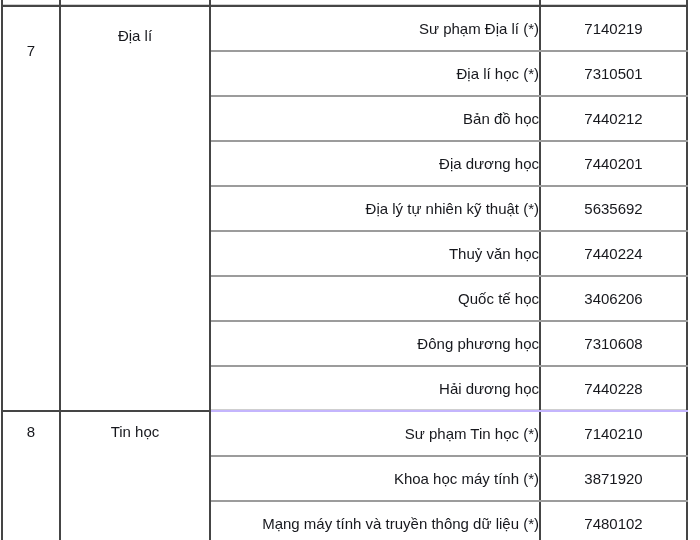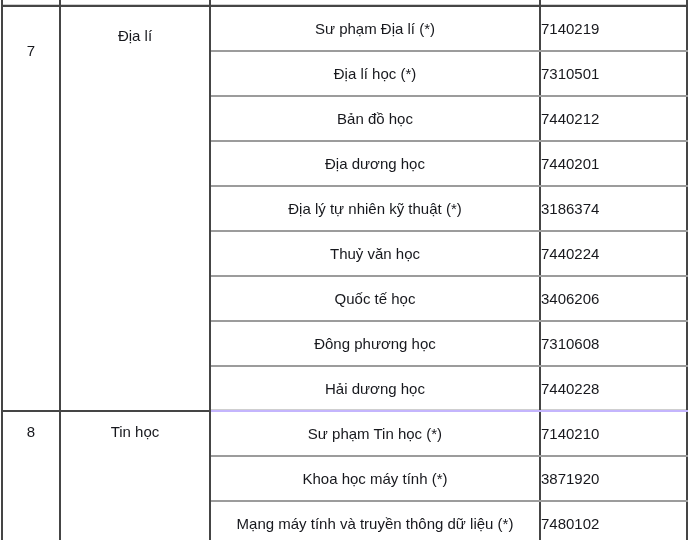--- a/index.html
+++ b/index.html
@@ -26,22 +26,22 @@
   tr.partial td{height:7px;border-bottom:2px solid #454545;
     box-shadow:inset 0 -3px 0 -2px #cfcfcf;}
   td.block-end{border-bottom:2px solid #c4b5fd;
     box-shadow:inset 0 -3px 0 -2px #cfcfcf;}
   td.num,td.subj{vertical-align:top;text-align:center;
     border-bottom:2px solid #454545;}
   td.num.g7{padding-top:35px;}
   td.subj.g7{padding-top:20px;}
   td.num.g8{padding-top:11px;}
   td.subj.g8{padding-top:11px;}
-  td.prog{vertical-align:middle;text-align:center;}
-  td.code{vertical-align:middle;}
+  td.prog{vertical-align:middle;text-align:right;}
+  td.code{vertical-align:middle;text-align:center;}
 </style>
 </head>
 <body>
 
 <div id="screen">
   <table class="adm">
     <colgroup>
       <col class="c-num">
         <col class="c-subj">
         <col class="c-prog">
@@ -69,21 +69,21 @@
     <tr>
       <td class="prog">Bản đồ học</td>
       <td class="code">7440212</td>
     </tr>
     <tr>
       <td class="prog">Địa dương học</td>
       <td class="code">7440201</td>
     </tr>
     <tr>
       <td class="prog">Địa lý tự nhiên kỹ thuật (*)</td>
-      <td class="code">3186374</td>
+      <td class="code">5635692</td>
     </tr>
     <tr>
       <td class="prog">Thuỷ văn học</td>
       <td class="code">7440224</td>
     </tr>
     <tr>
       <td class="prog">Quốc tế học</td>
       <td class="code">3406206</td>
     </tr>
     <tr>

